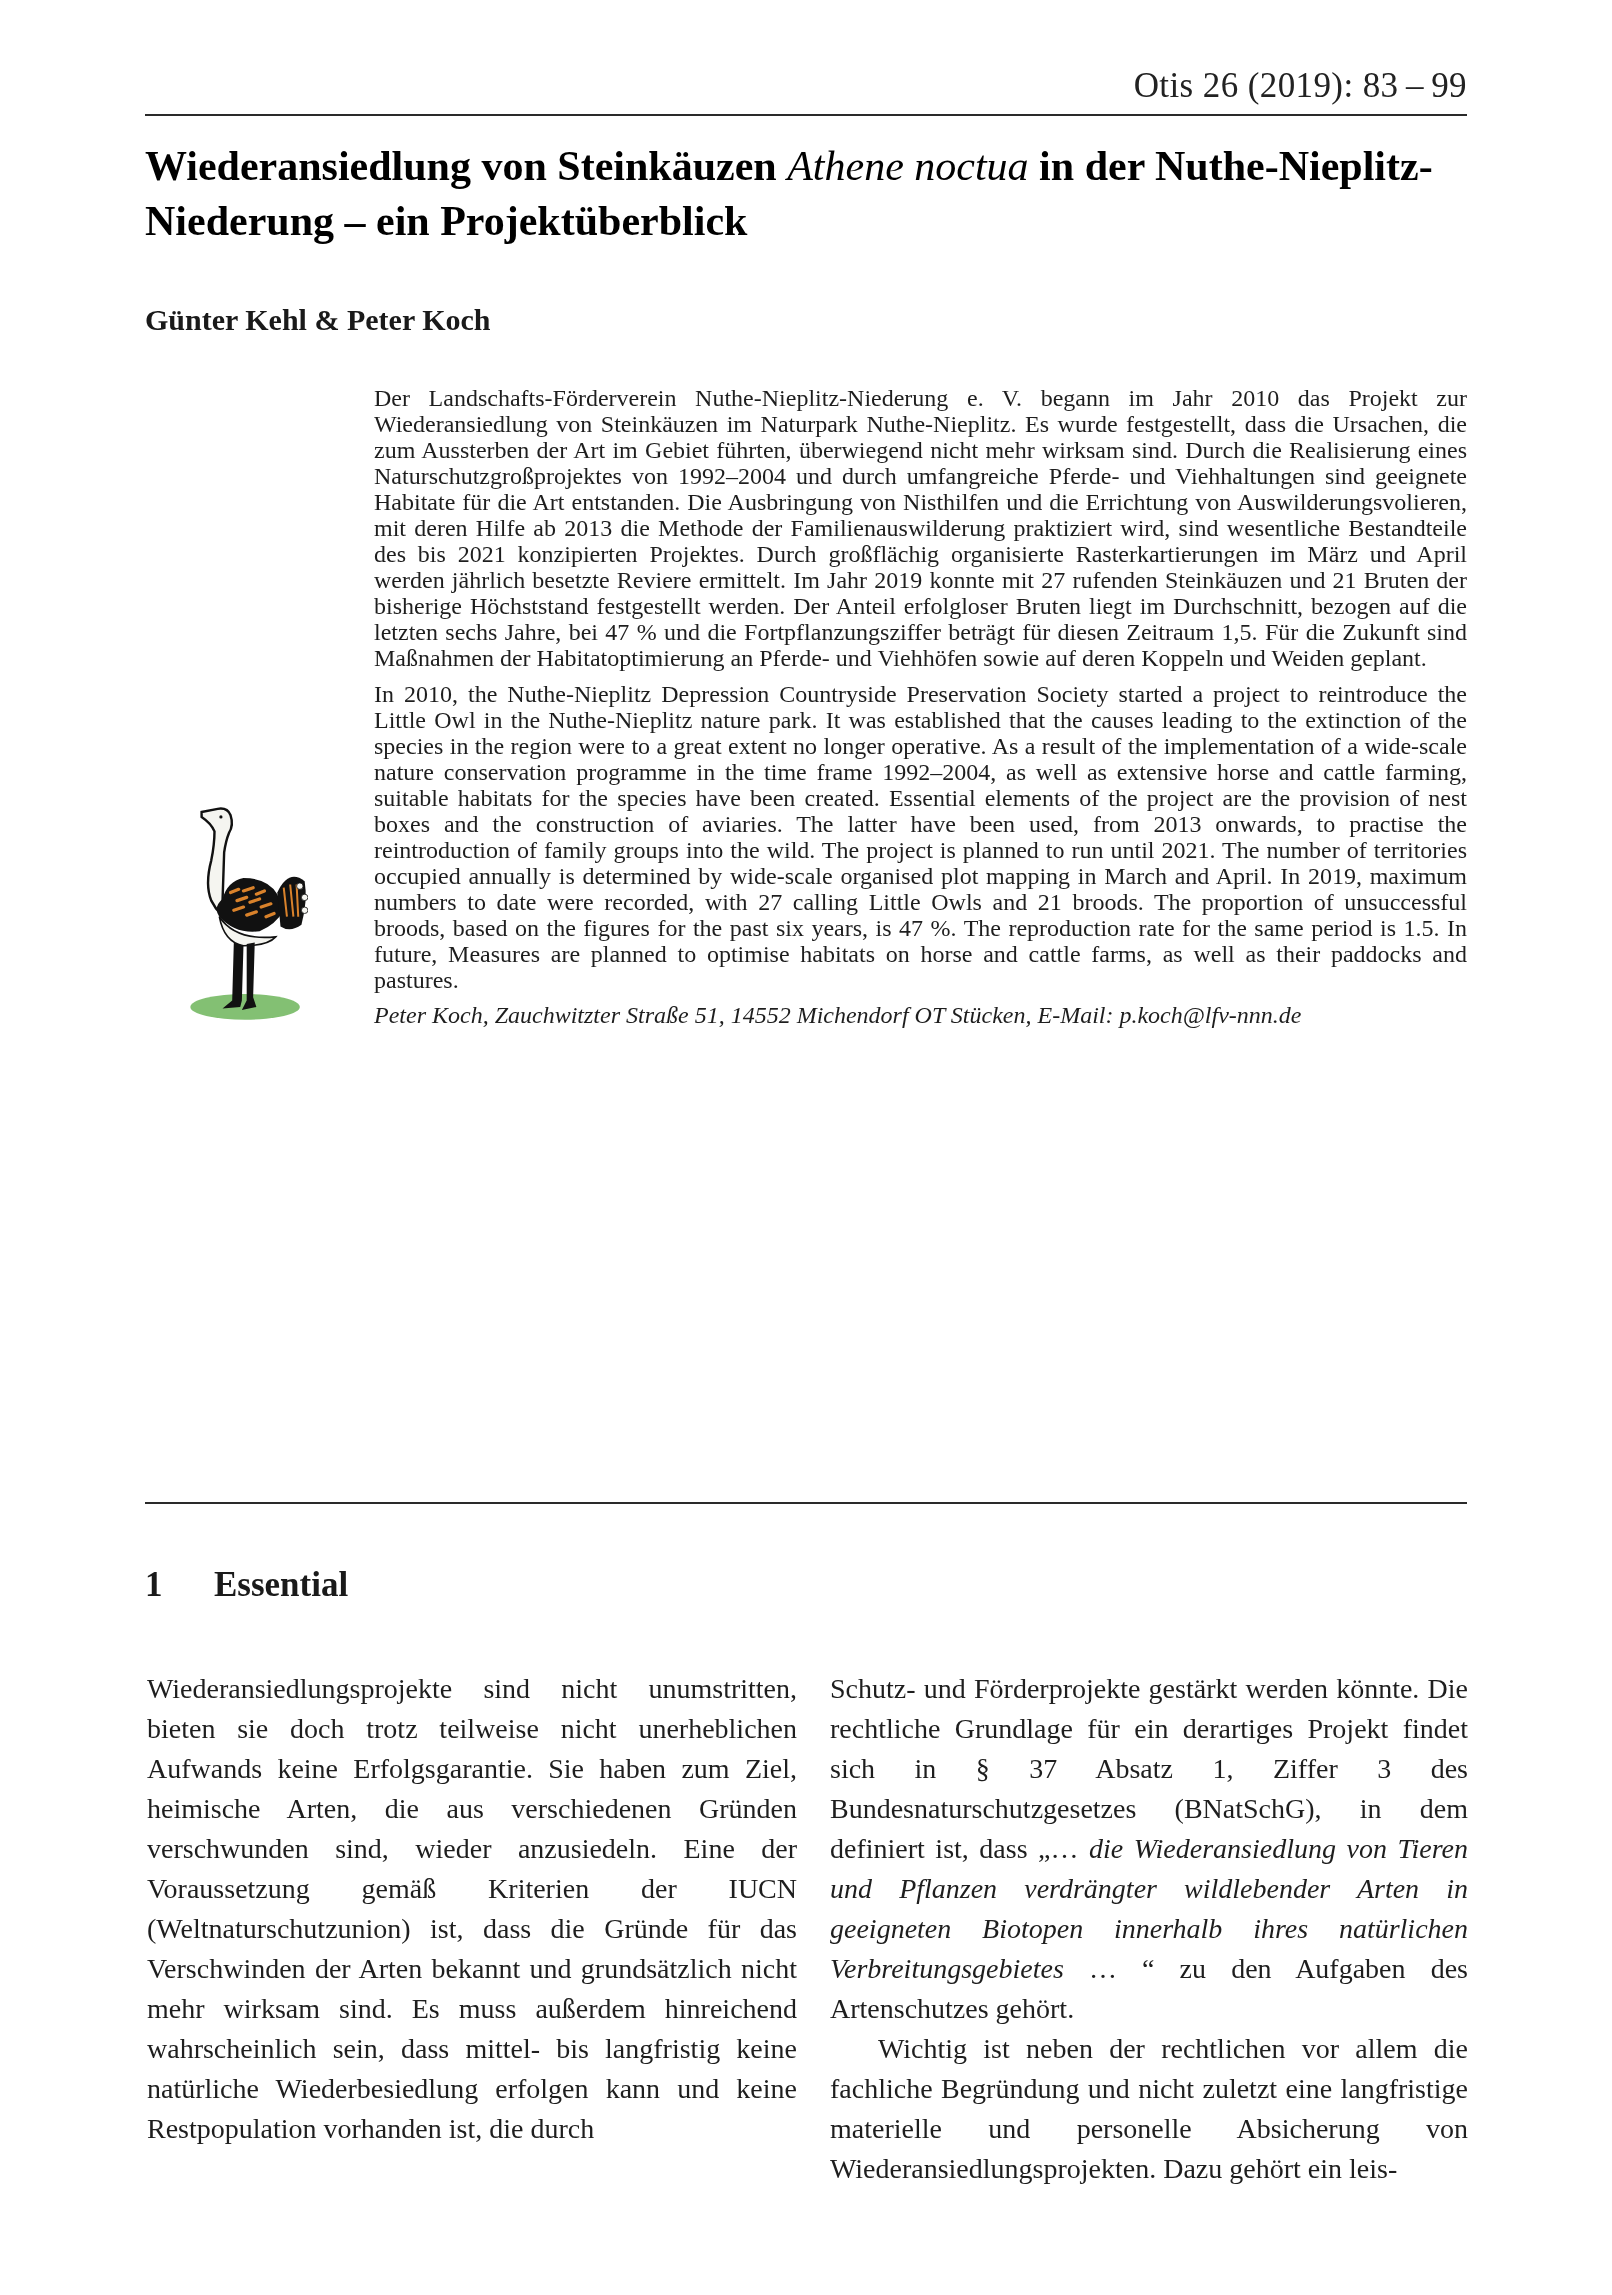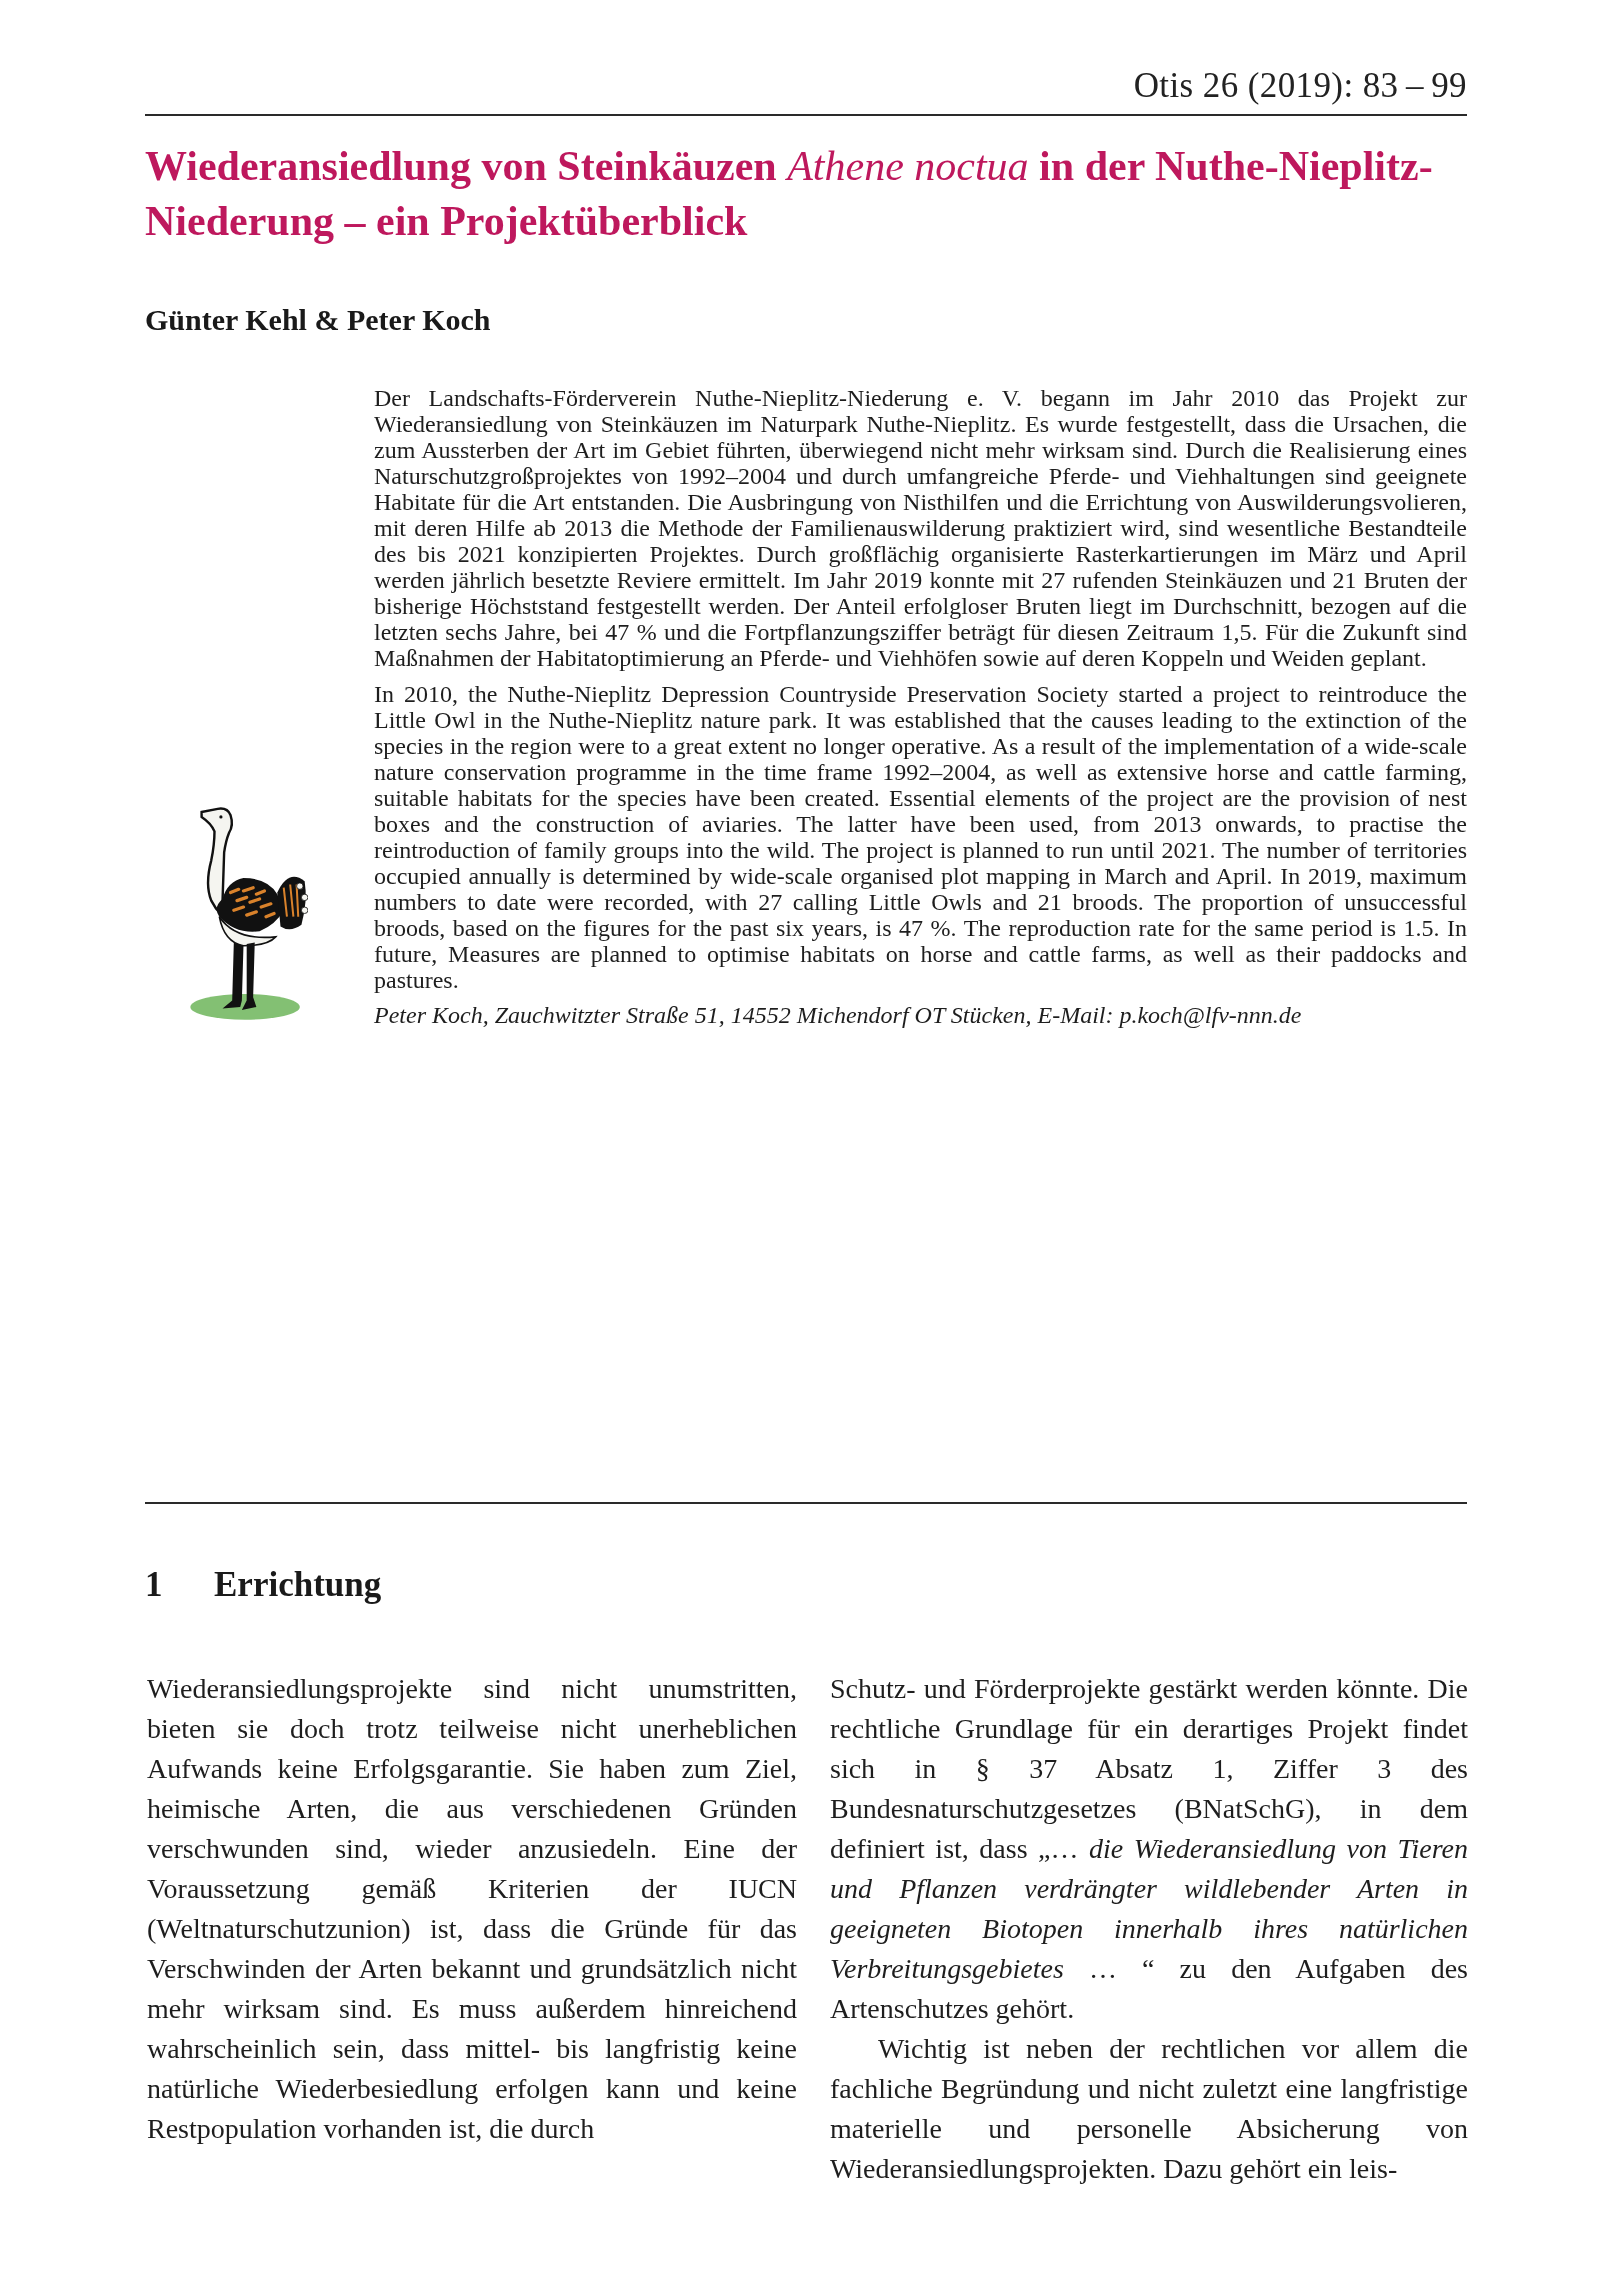--- a/index.html
+++ b/index.html
@@ -1,21 +1,21 @@
 <!DOCTYPE html>
 <html style="font-size:13px"><head>
 <meta charset="utf-8">
 <style>
   html, body { margin:0; padding:0; background:#ffffff; }
   body { width:1612px; height:2295px; position:relative; overflow:hidden; color:#1e1e1e;
          font-family:"Liberation Serif","DejaVu Serif",serif; }
   .abs { position:absolute; }
   .running-head { right:145px; top:66px; font-size:35px; letter-spacing:0.4px; color:#222; }
   .rule { left:145px; width:1322px; height:2.4px; background:#2a2a2a; }
-  .title { left:145px; top:139px; width:1338px; font-size:42px; font-weight:bold; line-height:55px; color:#be185d; }
+  .title { left:145px; top:139px; width:1338px; font-size:42px; font-weight:bold; line-height:55px; color:#000000; }
   .title i { font-weight:normal; font-style:italic; }
   .authors { left:145px; top:303px; font-size:30px; font-weight:bold; color:#1a1a1a; }
   .abstract { left:374px; top:385px; width:1093px; font-size:24px; line-height:26px; text-align:justify; }
   .abstract p { margin:0 0 9.7px 0; }
   .sc { font-variant:small-caps; }
   .b { font-weight:bold; }
   .address { font-style:italic; margin:0 0 6.4px 0; }
   .bird { left:187px; top:804px; width:121px; height:219px; }
   .sec-head { left:145px; top:1565px; font-size:35px; font-weight:bold; color:#1a1a1a; }
   .sec-head .num { display:inline-block; width:69px; }
@@ -58,21 +58,21 @@
     <circle cx="146" cy="132" r="4" fill="#f5f5f0" stroke="#111" stroke-width="1"></circle>
     <path d="M40 140 Q60 170 110 165 Q100 176 70 176 Q46 172 40 140 Z" fill="#f5f5f0" stroke="#111" stroke-width="2"></path>
     <path d="M58 172 L56 244 L44 254 L66 252 L68 244 L70 176 Z" fill="#111"></path>
     <path d="M74 174 L74 244 L68 256 L86 252 L82 240 L84 172 Z" fill="#111"></path>
   </svg>
 </div>
 
 <div class="abs rule" style="top:1502px;"></div>
 
 <div class="abs sec-head">
-  <span class="num">1</span><span>Errichtung</span>
+  <span class="num">1</span><span>Essential</span>
 </div>
 
 <div class="abs col col-left">
   <p>Wiederansiedlungsprojekte sind nicht unumstritten, bieten sie doch trotz teilweise nicht unerheblichen Aufwands keine Erfolgsgarantie. Sie haben zum Ziel, heimische Arten, die aus verschiedenen Gründen verschwunden sind, wieder anzusiedeln. Eine der Voraussetzung gemäß Kriterien der IUCN (Weltnaturschutzunion) ist, dass die Gründe für das Verschwinden der Arten bekannt und grundsätzlich nicht mehr wirksam sind. Es muss außerdem hinreichend wahrscheinlich sein, dass mittel- bis langfristig keine natürliche Wiederbesiedlung erfolgen kann und keine Restpopulation vorhanden ist, die durch</p>
 </div>
 
 <div class="abs col col-right">
   <p><span>Schutz- und Förderprojekte gestärkt werden könnte. Die rechtliche Grundlage für ein derartiges Projekt findet sich in § 37 Absatz 1, Ziffer 3 des Bundesnaturschutzgesetzes (BNatSchG), in dem definiert ist, dass „… </span><i>die Wiederansiedlung von Tieren und Pflanzen verdrängter wildlebender Arten in geeigneten Biotopen innerhalb ihres natürlichen Verbreitungsgebietes</i><span> … “ zu den Aufgaben des Artenschutzes gehört.</span></p>
   <p class="indent">Wichtig ist neben der rechtlichen vor allem die fachliche Begründung und nicht zuletzt eine langfristige materielle und personelle Absicherung von Wiederansiedlungsprojekten. Dazu gehört ein leis-</p>
 </div>

